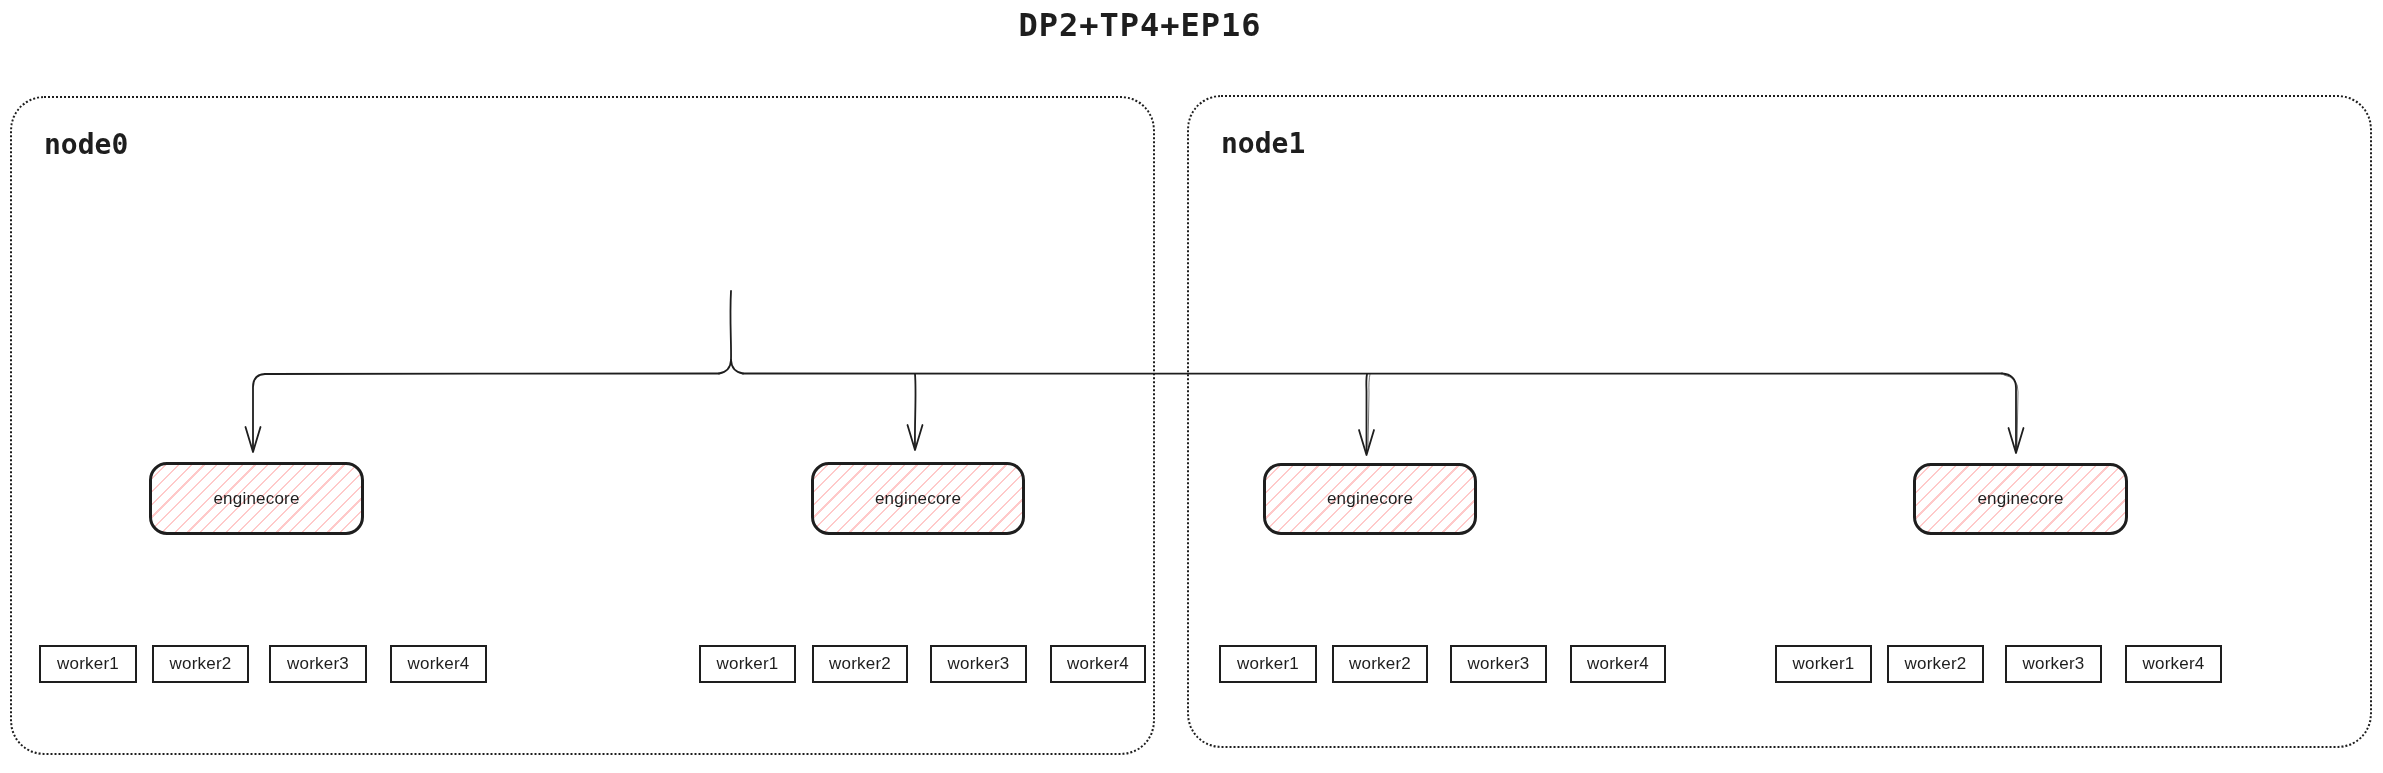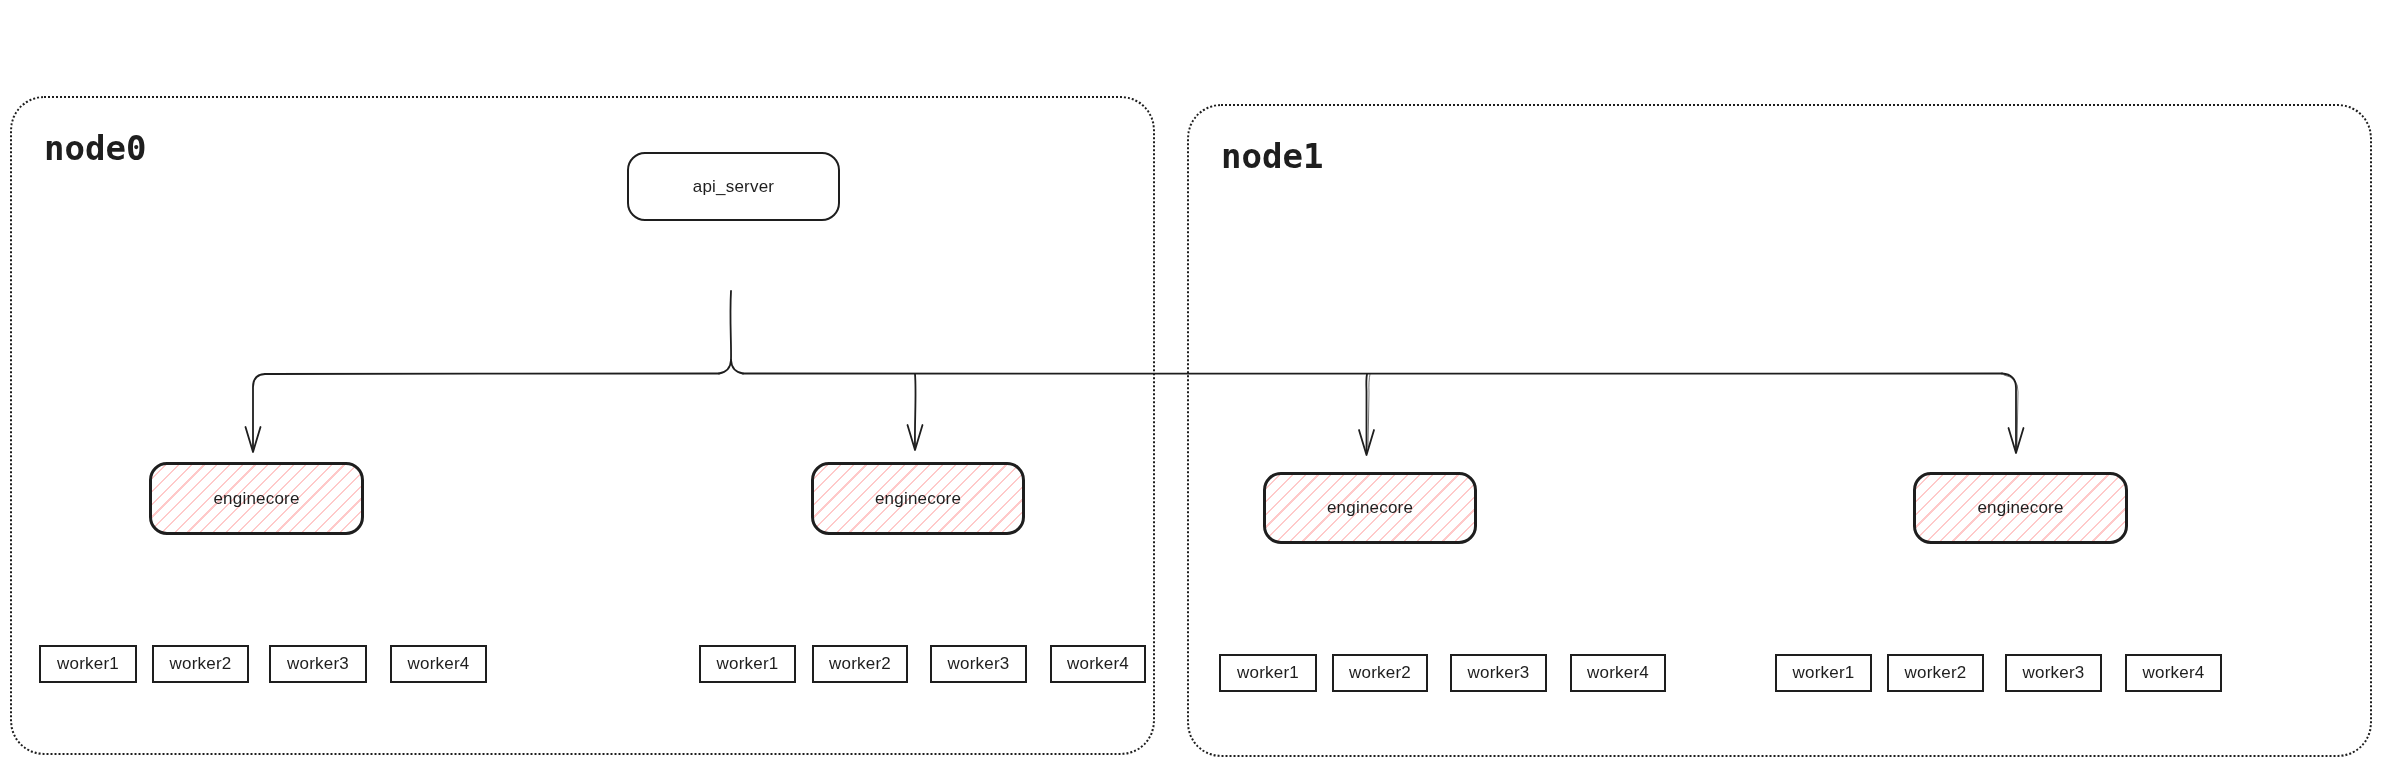--- a/index.html
+++ b/index.html
@@ -18,21 +18,21 @@
     position:absolute;left:950px;top:6px;width:380px;text-align:center;
     font-family:"DejaVu Sans Mono",monospace;font-size:32px;font-weight:600;
     letter-spacing:1px;
   }
   .node-box{
     position:absolute;border:2.5px dotted var(--stroke);border-radius:34px;
     box-sizing:border-box;
   }
   .node-label{
     position:absolute;left:32px;top:30px;
-    font-family:"DejaVu Sans Mono",monospace;font-size:34px;font-weight:600;
+    font-family:"DejaVu Sans Mono",monospace;font-size:28px;font-weight:600;
   }
   .box{
     position:absolute;box-sizing:border-box;background:var(--background);
     border:2px solid var(--stroke);border-radius:16px;
     display:flex;align-items:center;justify-content:center;
     font-size:17px;letter-spacing:.2px;
   }
   .hachure-green{
     background-image:repeating-linear-gradient(135deg,var(--green-fill) 0 1.6px,transparent 1.6px 9px);
   }
@@ -43,27 +43,25 @@
   .worker{border-radius:0;}
   #connectors{position:absolute;left:0;top:0;pointer-events:none;}
   .cline{stroke:var(--stroke);fill:none;stroke-width:1.8;stroke-linecap:round;stroke-linejoin:round;}
   .cline-thin{stroke:var(--stroke);fill:none;stroke-width:1;opacity:.6;stroke-linecap:round;}
 </style>
 </head>
 <body>
 
 <div id="canvas">
 
+  <div class="title">DP2+TP4+EP16</div>
 
   <div class="node-box" style="left:10px;top:96px;width:1145px;height:659px;">
     <div class="node-label">node0</div>
 
-    <div class="box" style="left:615px;top:54px;width:213px;height:69px;border-radius:18px;">
-      <span>api_server</span>
-    </div>
 
     <div class="box hachure-red engine" style="left:137px;top:364px;width:215px;height:73px;">
       <span>enginecore</span>
     </div>
     <div class="box hachure-red engine" style="left:799px;top:364px;width:214px;height:73px;">
       <span>enginecore</span>
     </div>
 
     <div class="box worker" style="left:27px;top:547px;width:98px;height:38px;">
       <span>worker1</span>
@@ -85,21 +83,21 @@
       <span>worker2</span>
     </div>
     <div class="box worker" style="left:918px;top:547px;width:97px;height:38px;">
       <span>worker3</span>
     </div>
     <div class="box worker" style="left:1038px;top:547px;width:96px;height:38px;">
       <span>worker4</span>
     </div>
   </div>
 
-  <div class="node-box" style="left:1187px;top:104px;width:1185px;height:653px;">
+  <div class="node-box" style="left:1187px;top:95px;width:1185px;height:653px;">
     <div class="node-label">node1</div>
 
     <div class="box hachure-red engine" style="left:74px;top:366px;width:214px;height:72px;">
       <span>enginecore</span>
     </div>
     <div class="box hachure-red engine" style="left:724px;top:366px;width:215px;height:72px;">
       <span>enginecore</span>
     </div>
 
     <div class="box worker" style="left:30px;top:548px;width:98px;height:38px;">

